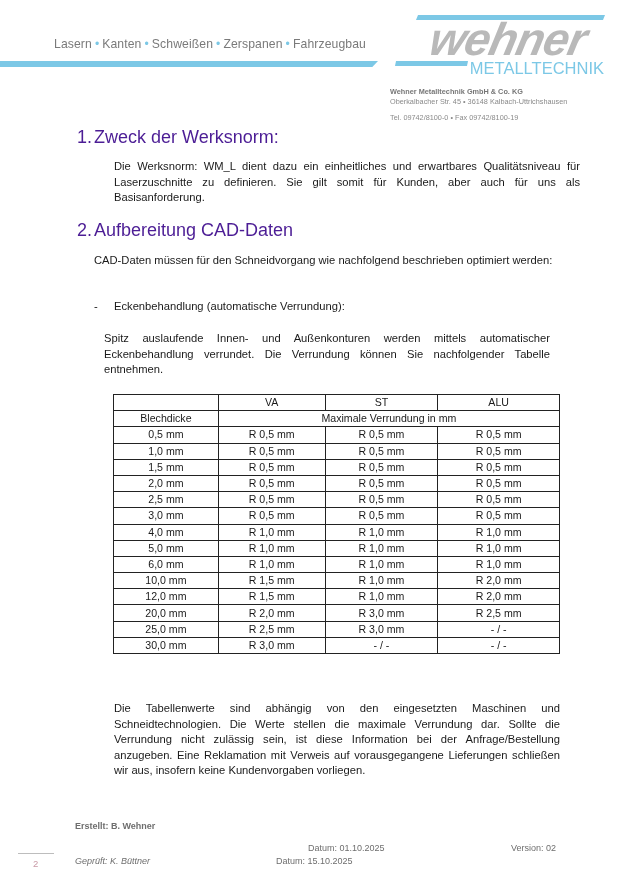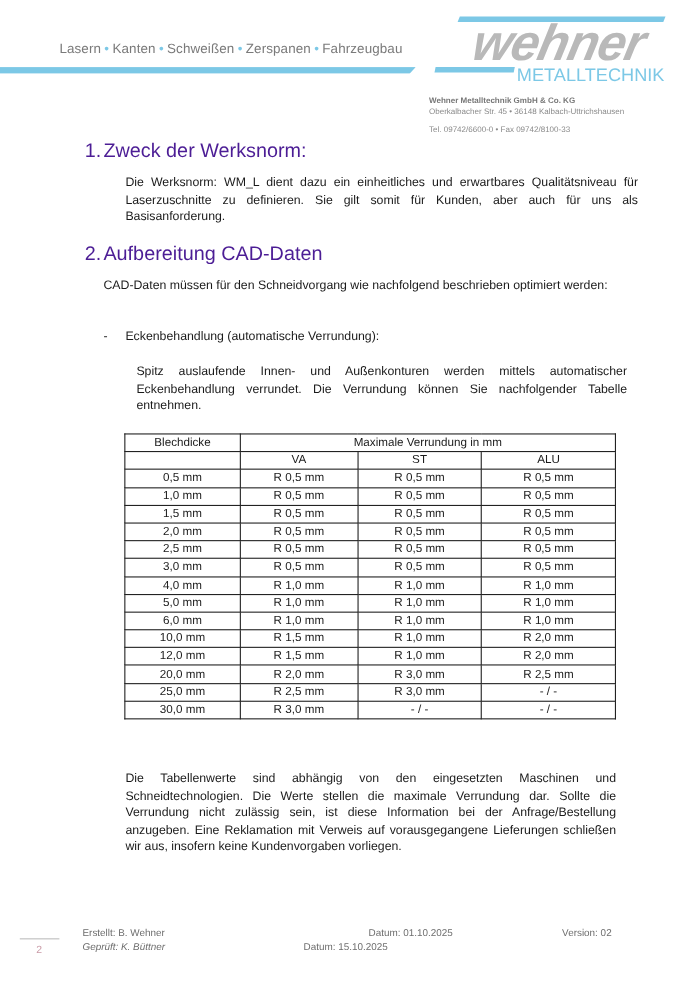--- a/index.html
+++ b/index.html
@@ -51,54 +51,54 @@
   <svg width="220" height="68" viewBox="0 0 220 68">
     <polygon points="28,3 215,3 213,8 26,8" fill="#7cc8e6"></polygon>
     <text x="116" y="43" text-anchor="middle" font-family="Liberation Sans, sans-serif" font-weight="bold" font-style="italic" font-size="46" fill="#b9b9b9" letter-spacing="-1" transform="skewX(-12) translate(8,0)">wehner</text>
     <polygon points="6,49 78,49 77,54 5,54" fill="#7cc8e6"></polygon>
     <text x="214" y="62" text-anchor="end" font-family="Liberation Sans, sans-serif" font-size="16.5" fill="#7cc8e6">METALLTECHNIK</text>
   </svg>
 </div>
 
 <div class="abs addr1">Wehner Metalltechnik GmbH &amp; Co. KG</div>
 <div class="abs addr2">Oberkalbacher Str. 45 • 36148 Kalbach-Uttrichshausen</div>
-<div class="abs addr3">Tel. 09742/6600-0 • Fax 09742/8100-33</div>
+<div class="abs addr3">Tel. 09742/8100-0 • Fax 09742/8100-19</div>
 
 <div class="abs h" style="left:75px; top:127px;">
   <span class="num">1.</span><span>Zweck der Werksnorm:</span>
 </div>
 <div class="abs p" style="left:94px; top:159px; width:466px;margin-left:20px;">Die Werksnorm: WM_L dient dazu ein einheitliches und erwartbares Qualitätsniveau für Laserzuschnitte zu definieren. Sie gilt somit für Kunden, aber auch für uns als Basisanforderung.</div>
 
 <div class="abs h" style="left:75px; top:220px;">
   <span class="num">2.</span><span>Aufbereitung CAD-Daten</span>
 </div>
 <div class="abs p" style="left:94px; top:253px; width:466px;">CAD-Daten müssen für den Schneidvorgang wie nachfolgend beschrieben optimiert werden:</div>
 
 <div class="abs bullet" style="left:94px; top:300px;">
   <span class="dash">-</span><span>Eckenbehandlung (automatische Verrundung):</span>
 </div>
-<div class="abs p" style="left:124px; top:331px; width:446px;">Spitz auslaufende Innen- und Außenkonturen werden mittels automatischer Eckenbehandlung verrundet. Die Verrundung können Sie nachfolgender Tabelle entnehmen.</div>
+<div class="abs p" style="left:104px; top:331px; width:446px;">Spitz auslaufende Innen- und Außenkonturen werden mittels automatischer Eckenbehandlung verrundet. Die Verrundung können Sie nachfolgender Tabelle entnehmen.</div>
 
 <table class="t">
   <colgroup>
       <col class="c0">
       <col class="c1">
       <col class="c2">
       <col class="c3">
     </colgroup>
   <tbody>
       <tr>
-    <td>Blechdicke</td>
-    <td colspan="3">Maximale Verrundung in mm</td>
-  </tr>
-  <tr>
     <td></td>
     <td>VA</td>
     <td>ST</td>
     <td>ALU</td>
+  </tr>
+  <tr>
+    <td>Blechdicke</td>
+    <td colspan="3">Maximale Verrundung in mm</td>
   </tr>
   <tr>
         <td>0,5 mm</td>
         <td>R 0,5 mm</td>
         <td>R 0,5 mm</td>
         <td>R 0,5 mm</td>
       </tr>
   <tr>
         <td>1,0 mm</td>
         <td>R 0,5 mm</td>
@@ -177,17 +177,17 @@
         <td>- / -</td>
         <td>- / -</td>
       </tr>
 </tbody>
   </table>
 
 <div class="abs p last" style="left:114px; top:701px; width:446px;">Die Tabellenwerte sind abhängig von den eingesetzten Maschinen und Schneidtechnologien. Die Werte stellen die maximale Verrundung dar. Sollte die Verrundung nicht zulässig sein, ist diese Information bei der Anfrage/Bestellung anzugeben. Eine Reklamation mit Verweis auf vorausgegangene Lieferungen schließen wir aus, insofern keine Kundenvorgaben vorliegen.</div>
 
 <div class="abs pg-line"></div>
 <div class="abs pg-num">2</div>
-<div class="abs f" style="left:75px; top:843px;">Erstellt:  B. Wehner</div>
+<div class="abs f" style="left:75px; top:821px;font-weight:bold;">Erstellt:  B. Wehner</div>
 <div class="abs f" style="left:75px; top:856px;font-style:italic;">Geprüft: K. Büttner</div>
-<div class="abs f" style="left:287px; top:843px;padding-left:48px;">Datum: 01.10.2025</div>
+<div class="abs f" style="left:260px; top:843px;padding-left:48px;">Datum: 01.10.2025</div>
 <div class="abs f" style="left:276px; top:856px;">Datum: 15.10.2025</div>
 <div class="abs f" style="left:511px; top:843px;">Version: 02</div>
 
 </body></html>

